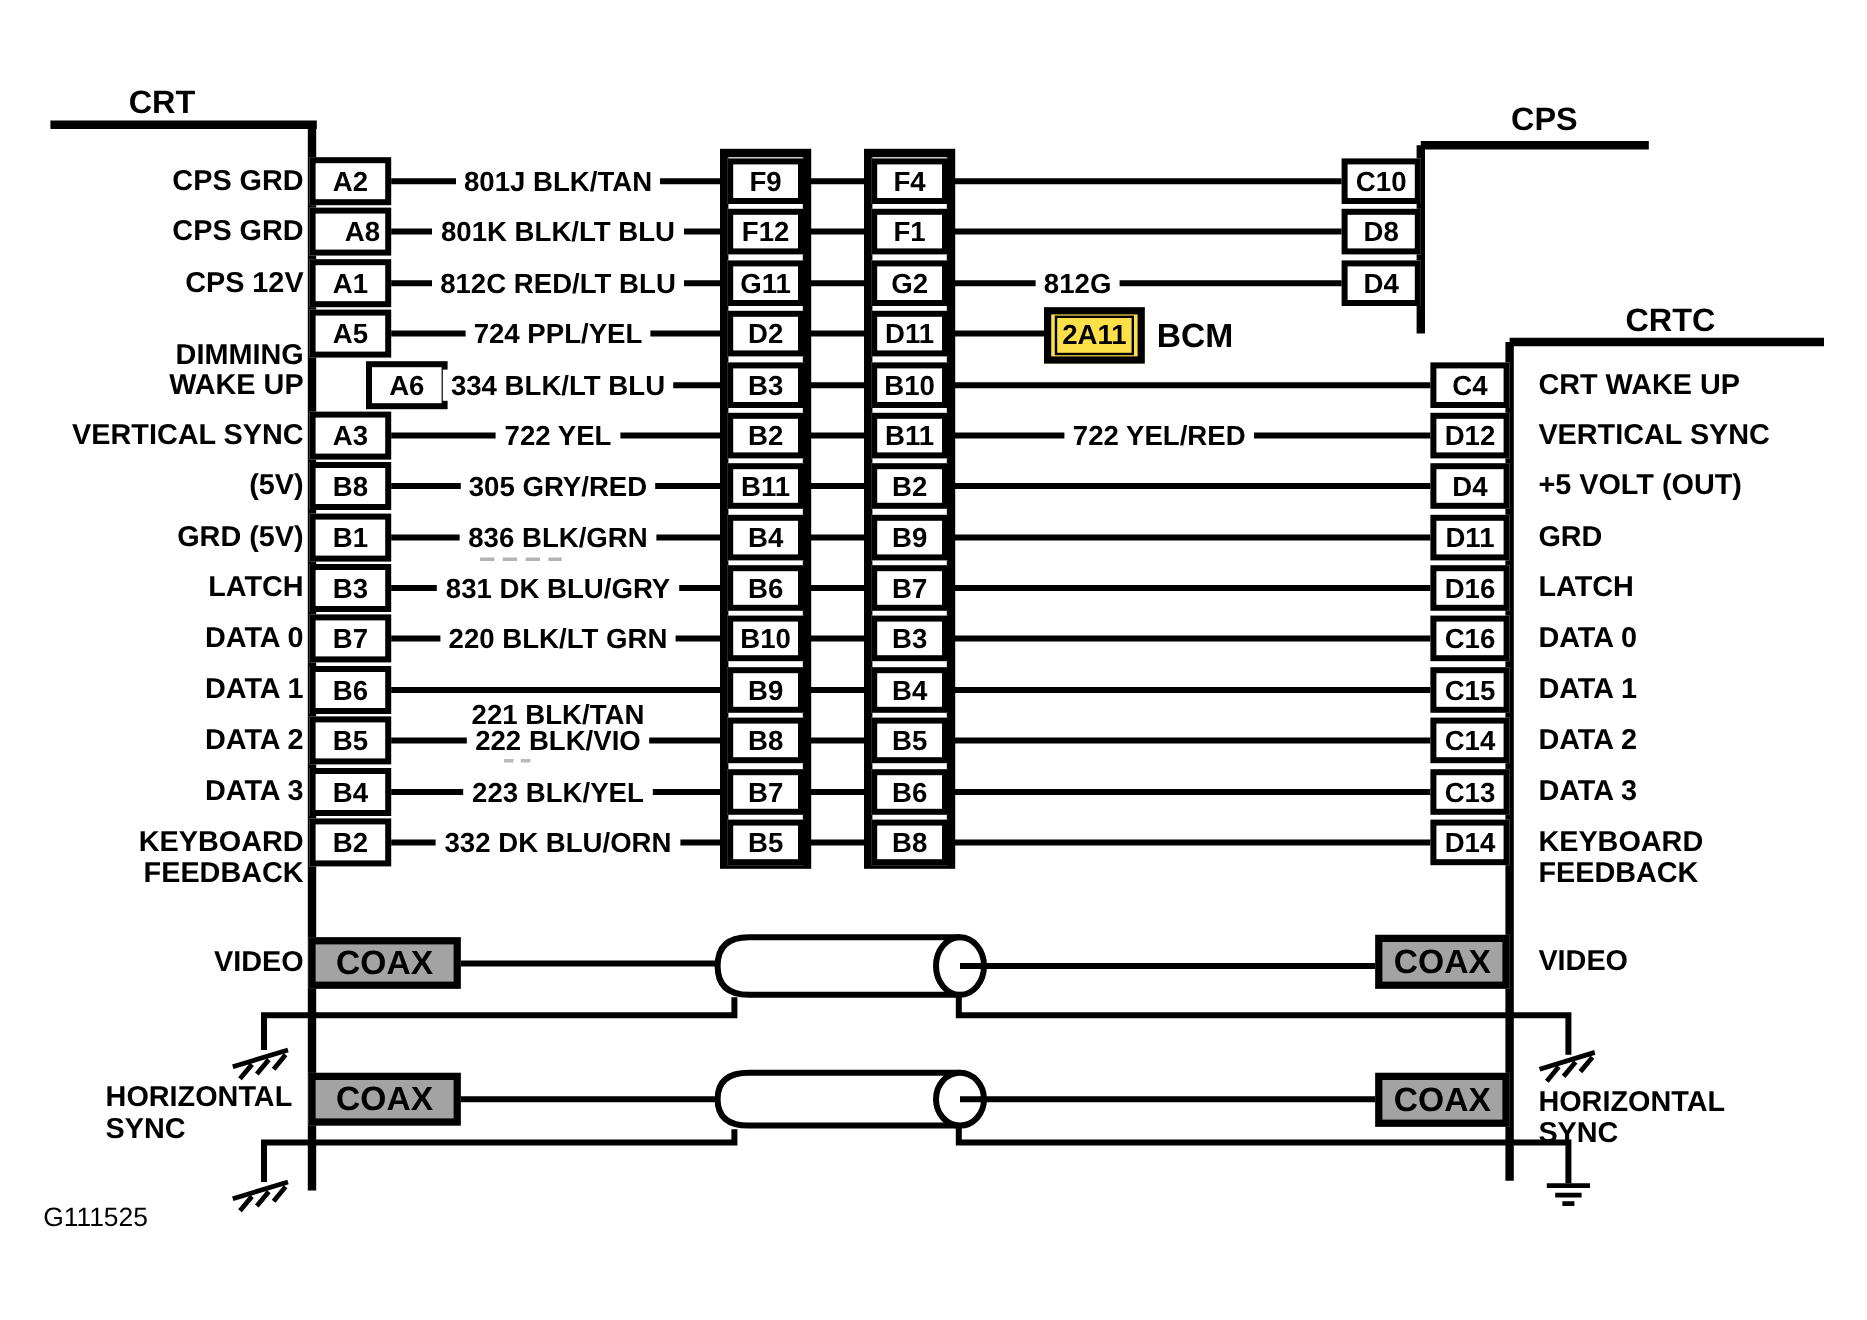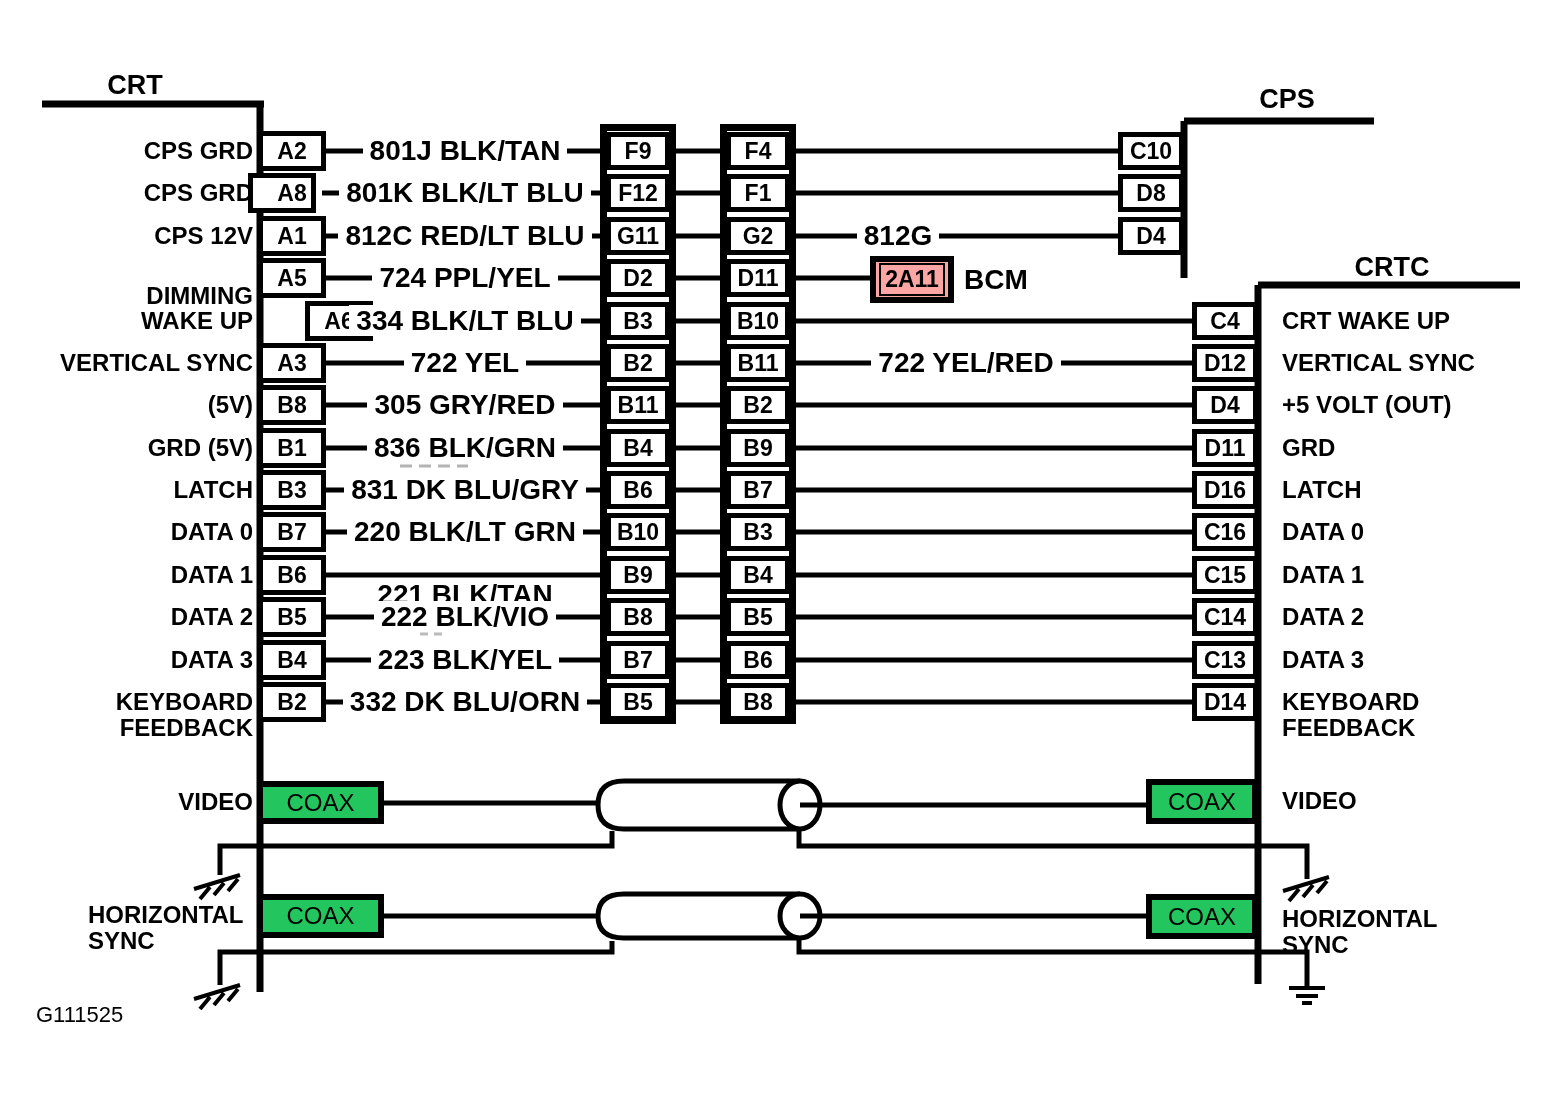--- a/index.html
+++ b/index.html
@@ -7,26 +7,26 @@
          font-family:"Liberation Sans",sans-serif;color:#000;}
   #wire-svg{position:absolute;left:0;top:0;z-index:1;}
   #overlay{position:absolute;left:0;top:0;width:1416px;height:1100px;z-index:2;}
   .t{position:absolute;font-weight:bold;color:#000;white-space:pre-line;}
   .hdr{font-size:27px;text-align:center;}
   .rowlabel{font-size:24px;line-height:26px;text-align:right;width:253px;left:0;}
   .destlabel{font-size:24px;line-height:26px;text-align:left;left:1282px;width:274px;}
   .pin{position:absolute;background:#fff;border:5px solid #000;box-sizing:border-box;
        display:flex;align-items:center;justify-content:center;font-weight:bold;font-size:23px;}
   .strip{position:absolute;border:7px solid #000;box-sizing:border-box;background:transparent;}
-  .coaxbox{position:absolute;background:#22c55e;border:6px solid #000;box-sizing:border-box;
-       display:flex;align-items:center;justify-content:center;font-weight:normal;font-size:24px;}
-  .wirewrap{position:absolute;text-align:center;font-size:28px;font-weight:bold;line-height:30px;height:30px;}
+  .coaxbox{position:absolute;background:#a3a3a3;border:6px solid #000;box-sizing:border-box;
+       display:flex;align-items:center;justify-content:center;font-weight:bold;font-size:28px;}
+  .wirewrap{position:absolute;text-align:center;font-size:23px;font-weight:bold;line-height:30px;height:30px;}
   .wirewrap span{background:#fff;padding:0 7px;}
   .bcmbox{position:absolute;left:870px;top:256px;width:84px;height:47px;border:6px solid #000;
-       box-sizing:border-box;background:#fca5a5;display:flex;align-items:center;justify-content:center;}
+       box-sizing:border-box;background:#fde047;display:flex;align-items:center;justify-content:center;}
   .bcm-inner{border:2px solid #000;padding:0 4px;font-weight:bold;font-size:23px;line-height:29px;}
   .bcmname{left:964px;top:256px;height:47px;line-height:47px;font-size:28px;}
   .gnum{position:absolute;left:36px;top:1002px;font-size:22px;font-weight:400;color:#000;}
 </style>
 </head>
 <body>
 
 <div class="stage">
 
   <svg id="wire-svg" width="1556" height="1100" viewBox="0 0 1556 1100">
@@ -139,21 +139,21 @@
 SYNC</div>
 
     <div class="gnum">G111525</div>
   <div class="t rowlabel" style="top:138px;">CPS GRD</div>
       <div class="pin" style="left:258px;top:131px;width:68px;height:40px;">A2</div>
       <div class="wirewrap" style="left:332px;top:136px;width:266px;"><span>801J BLK/TAN</span></div>
       <div class="pin" style="left:606px;top:132px;width:64px;height:38px;">F9</div>
       <div class="pin" style="left:726px;top:132px;width:64px;height:38px;">F4</div>
       <div class="pin" style="left:1118px;top:132px;width:66px;height:38px;">C10</div>
       <div class="t rowlabel" style="top:180px;">CPS GRD</div>
-      <div class="pin" style="left:248px;top:173px;width:68px;height:40px;padding-left:20px;">A8</div>
+      <div class="pin" style="left:258px;top:173px;width:68px;height:40px;padding-left:20px;">A8</div>
       <div class="wirewrap" style="left:332px;top:178px;width:266px;"><span>801K BLK/LT BLU</span></div>
       <div class="pin" style="left:606px;top:174px;width:64px;height:38px;">F12</div>
       <div class="pin" style="left:726px;top:174px;width:64px;height:38px;">F1</div>
       <div class="pin" style="left:1118px;top:174px;width:66px;height:38px;">D8</div>
       <div class="t rowlabel" style="top:223px;">CPS 12V</div>
       <div class="pin" style="left:258px;top:216px;width:68px;height:40px;">A1</div>
       <div class="wirewrap" style="left:332px;top:221px;width:266px;"><span>812C RED/LT BLU</span></div>
       <div class="pin" style="left:606px;top:217px;width:64px;height:38px;">G11</div>
       <div class="pin" style="left:726px;top:217px;width:64px;height:38px;">G2</div>
       <div class="wirewrap" style="left:800px;top:221px;width:196px;"><span>812G</span></div>

